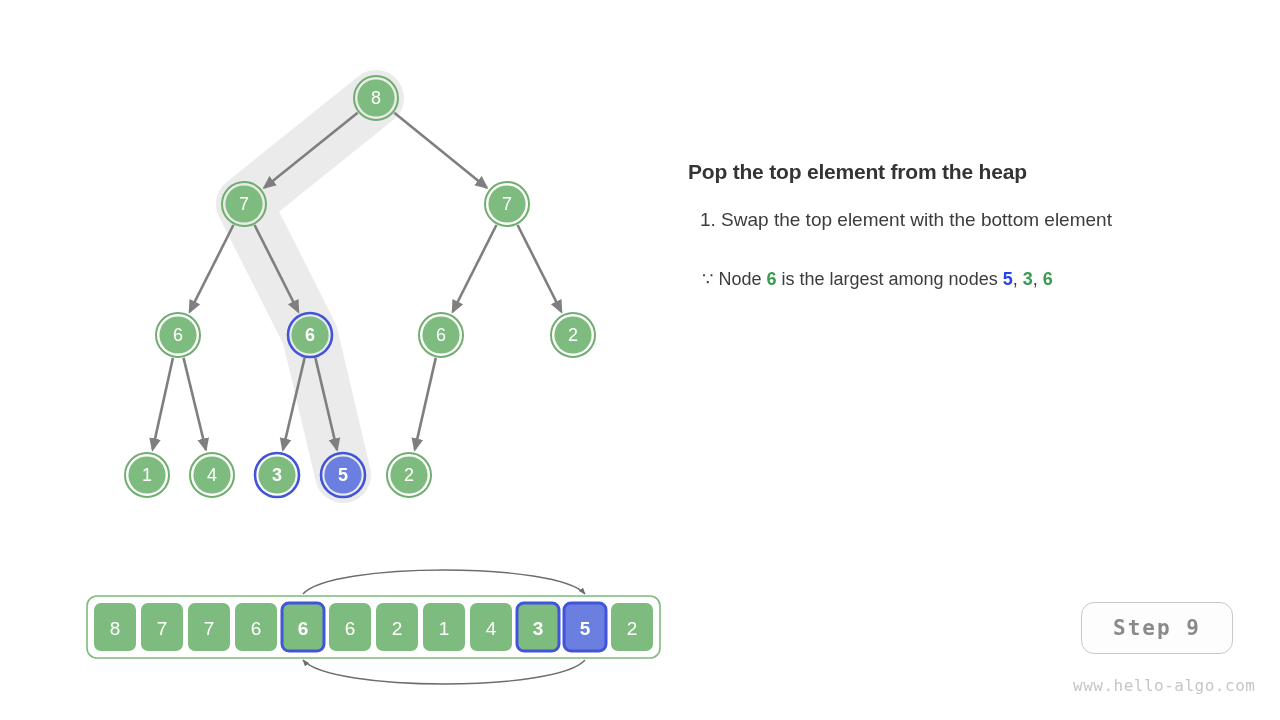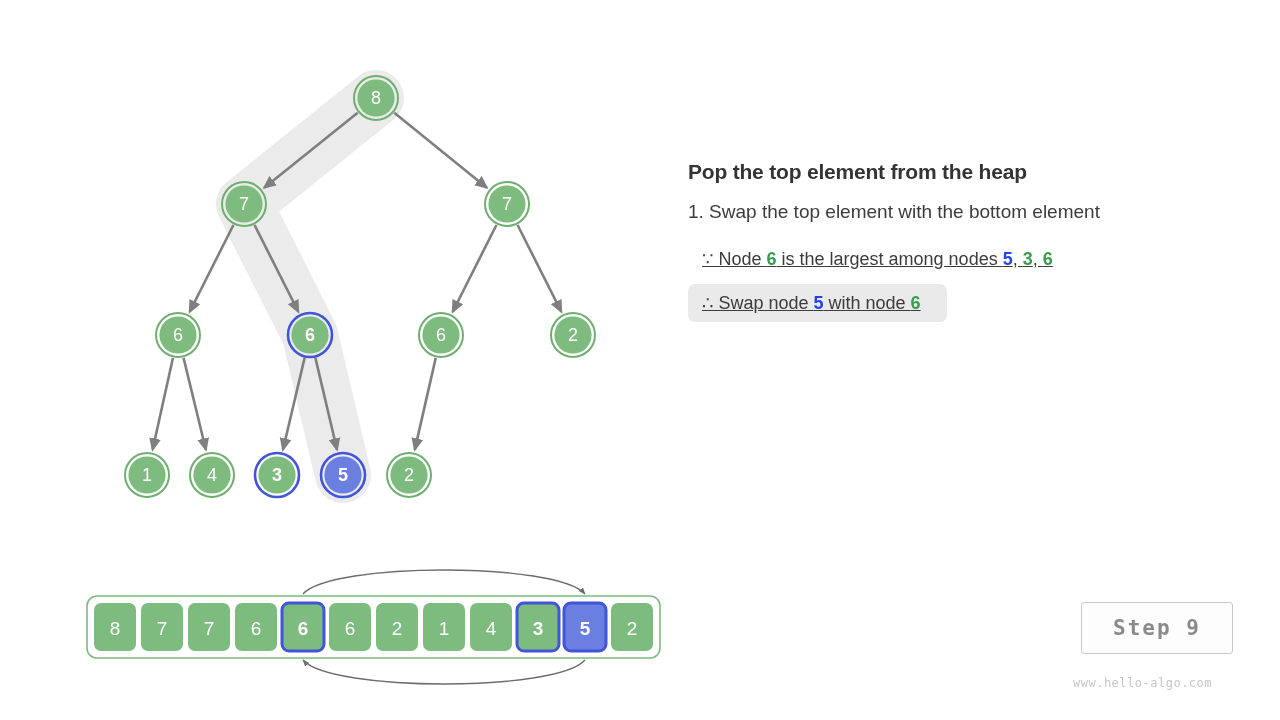--- a/index.html
+++ b/index.html
@@ -45,67 +45,66 @@
   #panel-title {
     font-size: 21px;
     font-weight: bold;
     color: #343434;
     letter-spacing: -0.2px;
     margin: 0 0 4px 0;
   }
   .step-line {
     font-size: 19px;
     color: #3c3c3c;
-    margin: 0;
+    margin: 12px;
     padding: 13px 0 12px 0;
     white-space: nowrap;
   }
   .reason-line {
     font-size: 18px;
     color: #3c3c3c;
     margin: 8px 11px 0 0;
     padding: 5px 0 5px 14px;
     white-space: nowrap;
     display: inline-block;
-    text-decoration: underline;
   }
   .reason-line.boxed {
     background: #eaeaea;
     border-radius: 7px;
     padding: 8px 26px 8px 14px;
     margin-top: 9px;
   }
   .num-blue { color: #2243ef; font-weight: bold; }
   .num-green { color: #389b4e; font-weight: bold; }
 
   
   #step-badge {
     position: absolute;
     left: 1081px;
     top: 602px;
     width: 150px;
     height: 50px;
     border: 1px solid #c9c9c9;
-    border-radius: 3px;
+    border-radius: 13px;
     background: #fdfdfd;
     display: flex;
     align-items: center;
     justify-content: center;
     font-family: "DejaVu Sans Mono", monospace;
     font-size: 21px;
     font-weight: bold;
     letter-spacing: 2px;
     color: #8a8a8a;
   }
   #watermark {
     position: absolute;
     left: 1073px;
     top: 676px;
     font-family: "DejaVu Sans Mono", monospace;
-    font-size: 12px;
+    font-size: 16px;
     color: #c6c6c6;
     letter-spacing: 0.5px;
   }
 </style>
 </head>
 <body>
 
 <div id="tree-panel">
   <svg id="tree-svg" width="680" height="560" viewBox="0 0 680 560">
     <defs>
@@ -237,19 +236,16 @@
 </div>
 
 <div id="text-panel">
   <h1 id="panel-title">Pop the top element from the heap</h1>
 
   <p class="step-line">1. Swap the top element with the bottom element</p>
 
   <div>
     <span class="reason-line" id="reason-line"><span>∵ Node </span><span class="num-green">6</span><span> is the largest among nodes </span><span class="num-blue">5</span><span>, </span><span class="num-green">3</span><span>, </span><span class="num-green">6</span></span>
   </div>
-  <div>
-    <span class="reason-line boxed" id="conclusion-line"><span>∴ Swap node </span><span class="num-blue">5</span><span> with node </span><span class="num-green">6</span></span>
-  </div>
 </div>
 
 <div id="step-badge">Step 9</div>
 <div id="watermark">www.hello-algo.com</div>
 
 </body></html>

